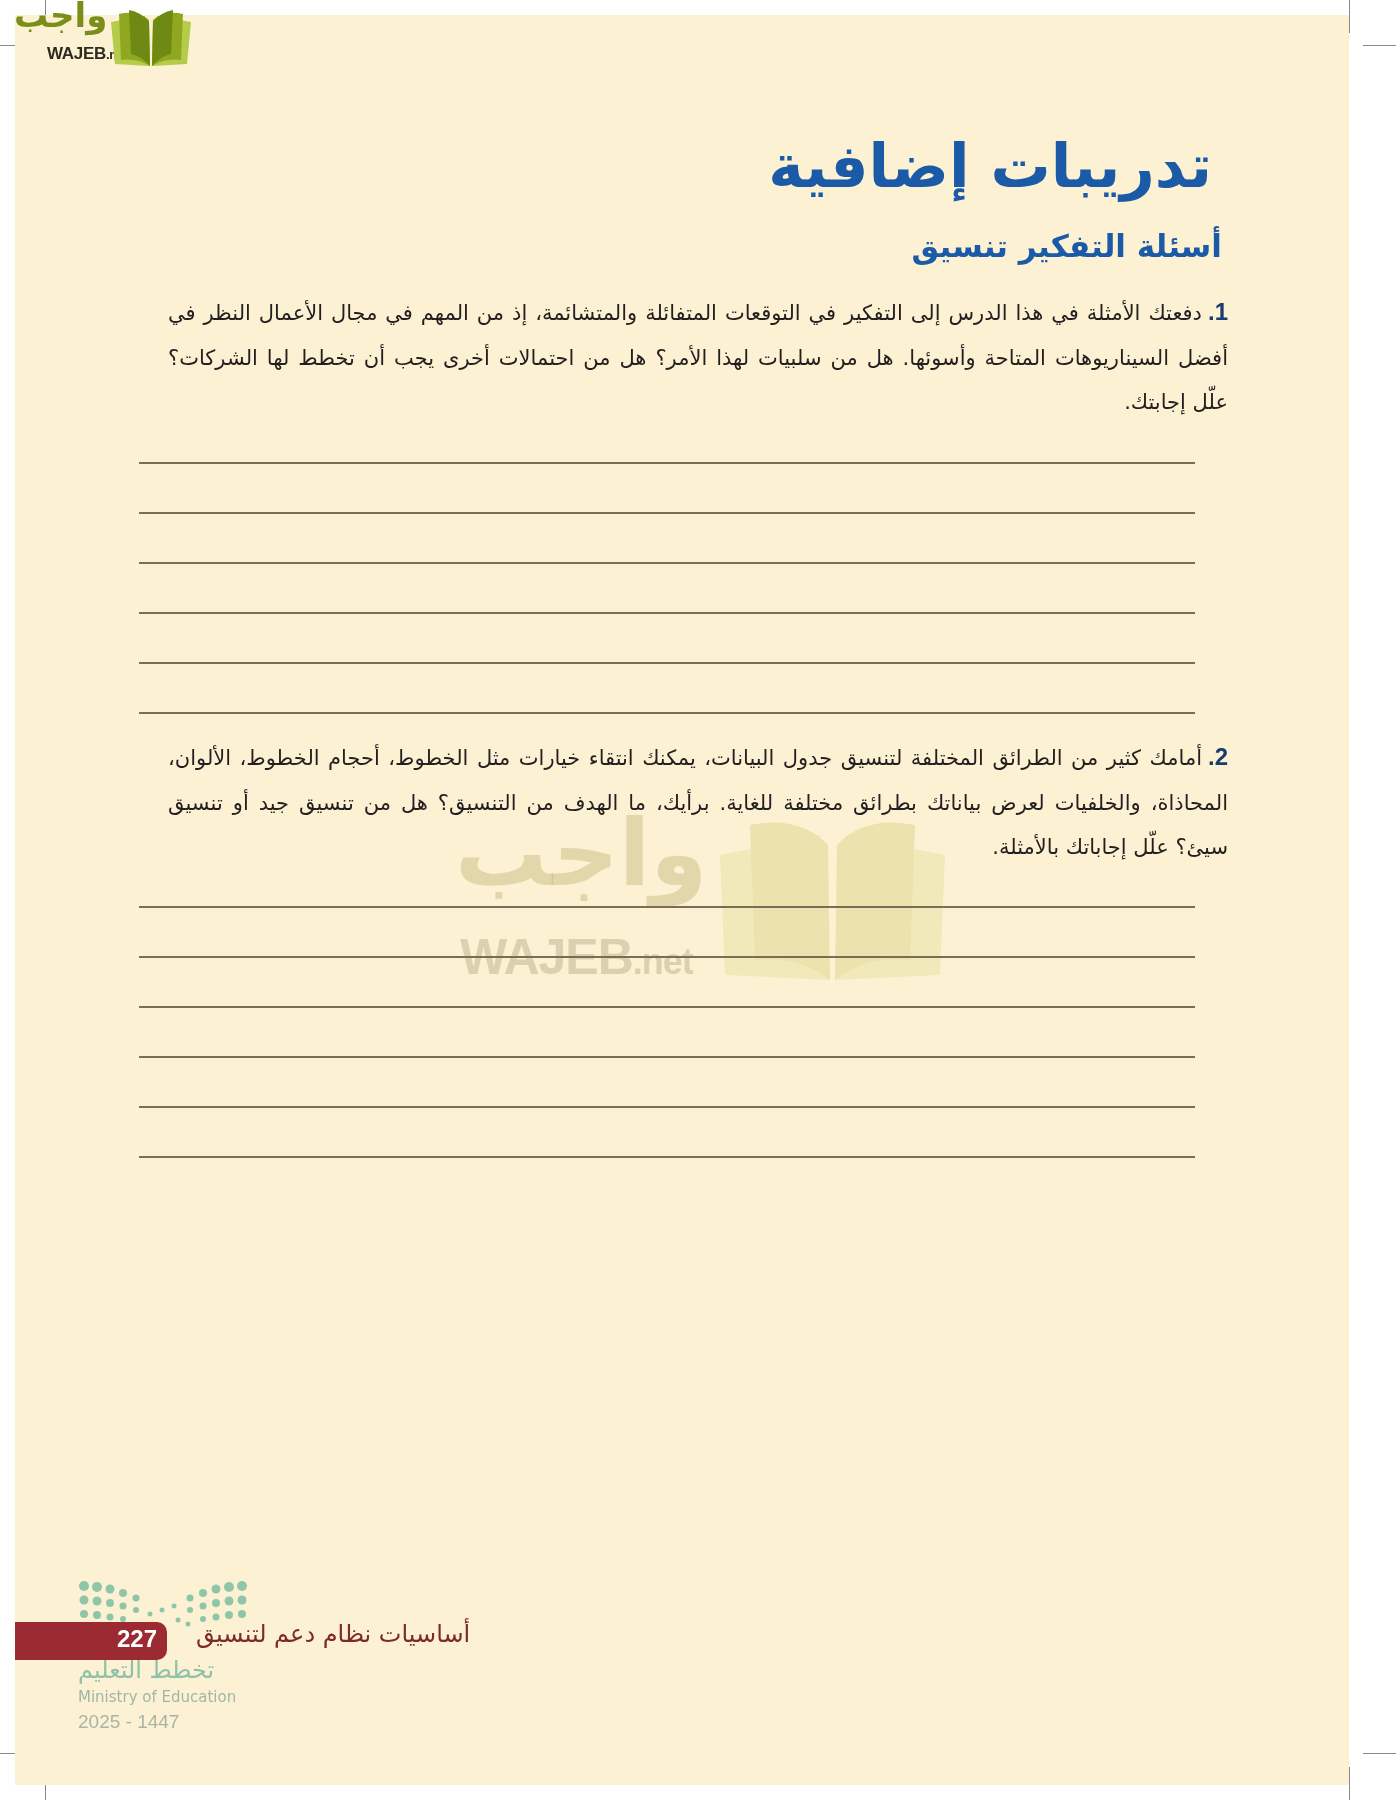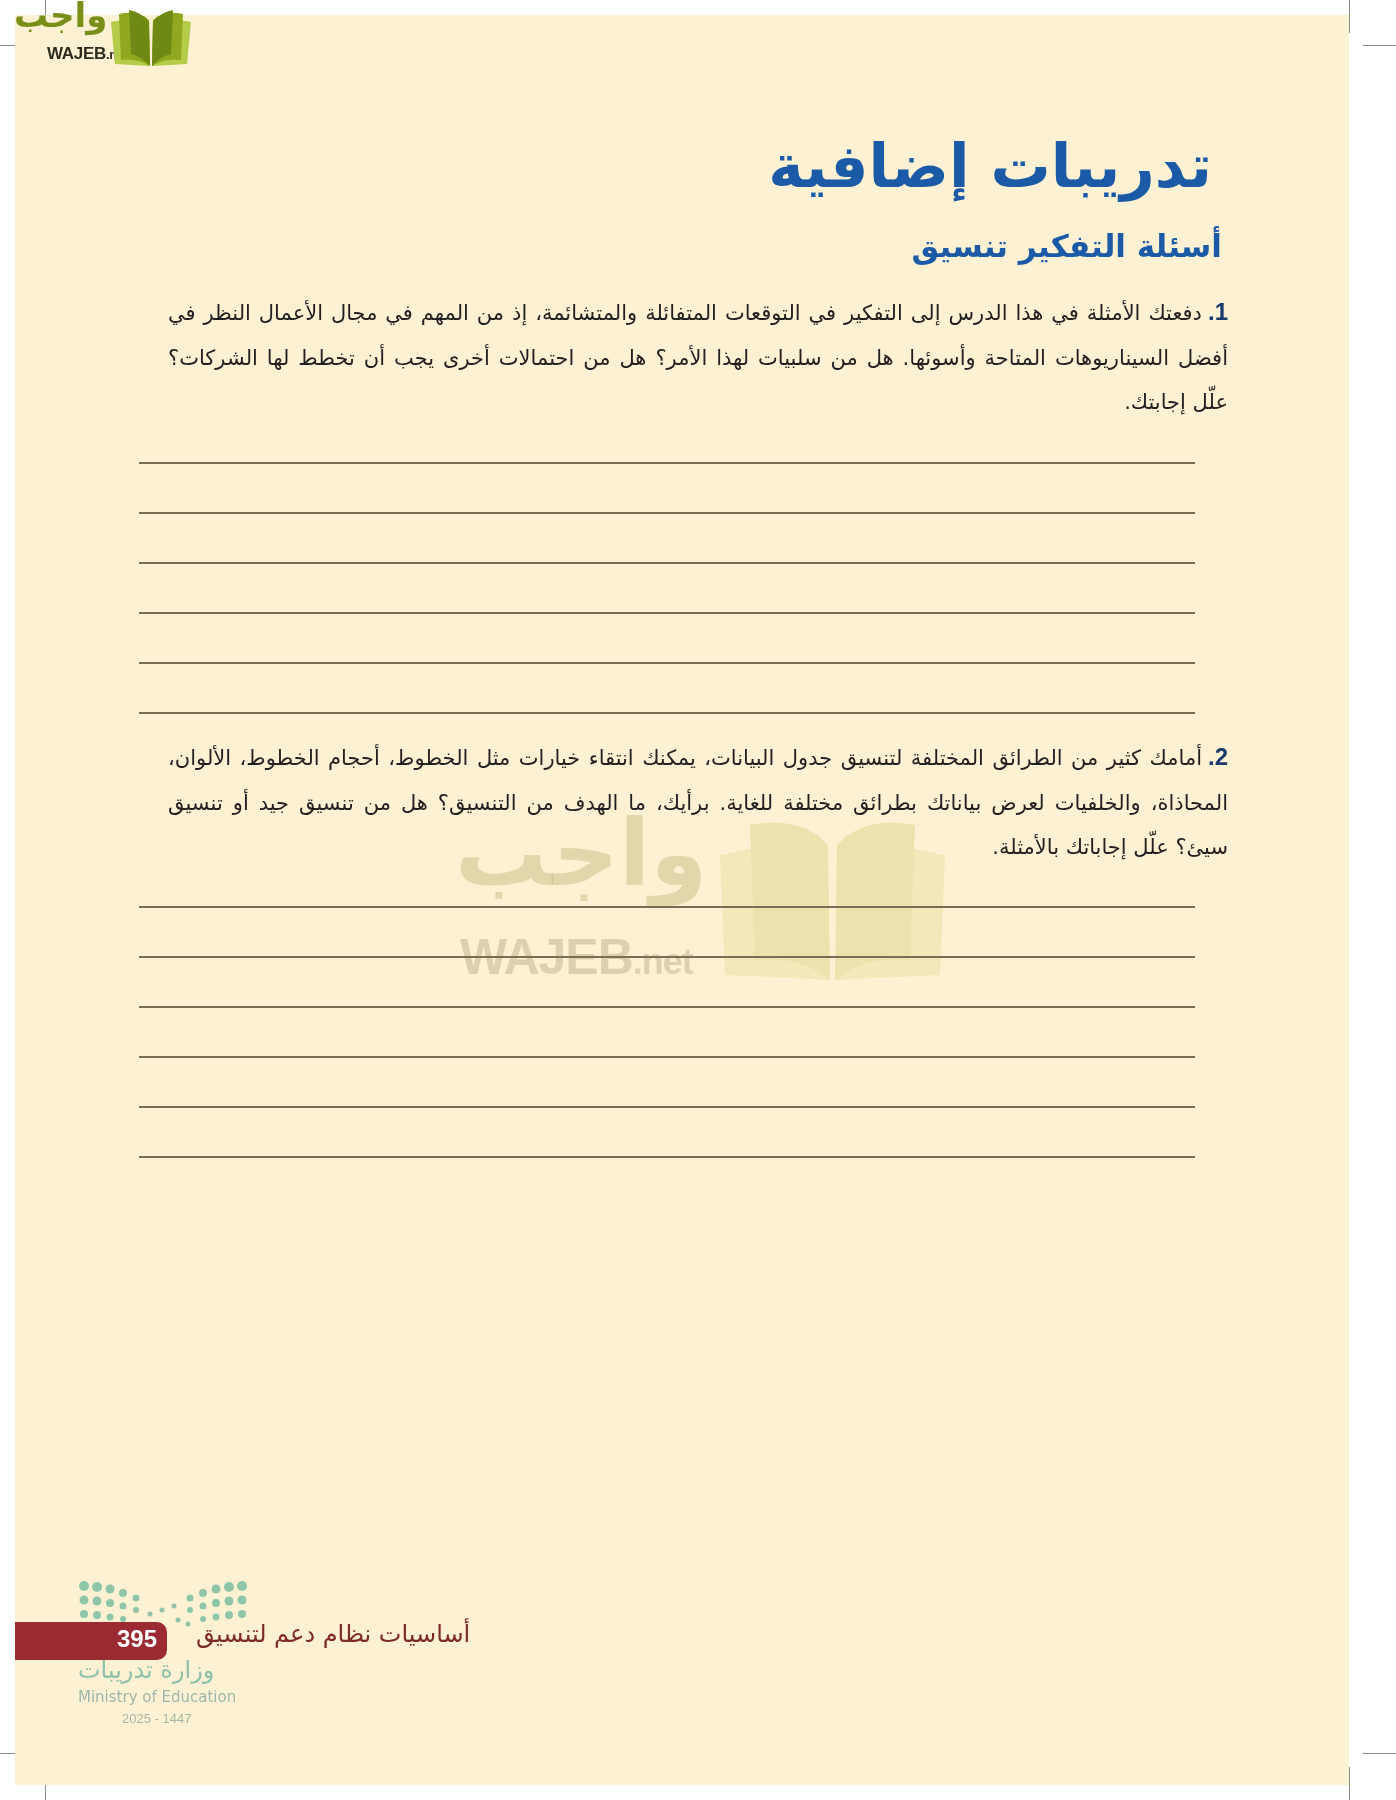--- a/index.html
+++ b/index.html
@@ -169,24 +169,23 @@
     .ministry-en {
       position: absolute; left: 78px; top: 1688px;
       font-family: "DejaVu Sans", sans-serif;
       font-size: 15px;
       color: #9fb6a8;
       white-space: nowrap;
     }
     .ministry-year {
       position: absolute; left: 78px; top: 1711px;
       font-family: "Liberation Sans", sans-serif;
-      font-size: 13px;
+      font-size: 19px;
       color: #a8b5a5;
       white-space: nowrap;
-      margin-left: 44px;
     }
   </style>
 </head>
 <body>
 
 <div class="crop v" style="left:45px;top:0;height:15px;"></div>
 <div class="crop h" style="left:0;top:45px;width:15px;"></div>
 <div class="crop v" style="left:1349px;top:0;height:33px;"></div>
 <div class="crop h" style="left:1363px;top:45px;width:33px;"></div>
 <div class="crop h" style="left:0;top:1753px;width:33px;"></div>
@@ -276,18 +275,18 @@
       <circle cx="112" cy="30" r="3"></circle>
     <circle cx="164" cy="34" r="4"></circle>
       <circle cx="151" cy="35" r="4"></circle>
       <circle cx="138" cy="37" r="3.5"></circle>
       <circle cx="125" cy="39" r="3"></circle>
     <circle cx="100" cy="40" r="2.5"></circle>
       <circle cx="110" cy="44" r="2.5"></circle>
   </g>
 </svg>
 <div class="page-badge">
-  <span class="page-number">395</span>
+  <span class="page-number">227</span>
 </div>
 <div class="book-title">أساسيات نظام دعم لتنسيق</div>
-<div class="ministry-ar">وزارة تدريبات</div>
+<div class="ministry-ar">تخطط التعليم</div>
 <div class="ministry-en">Ministry of Education</div>
 <div class="ministry-year">2025 - 1447</div>
 
 </body></html>

